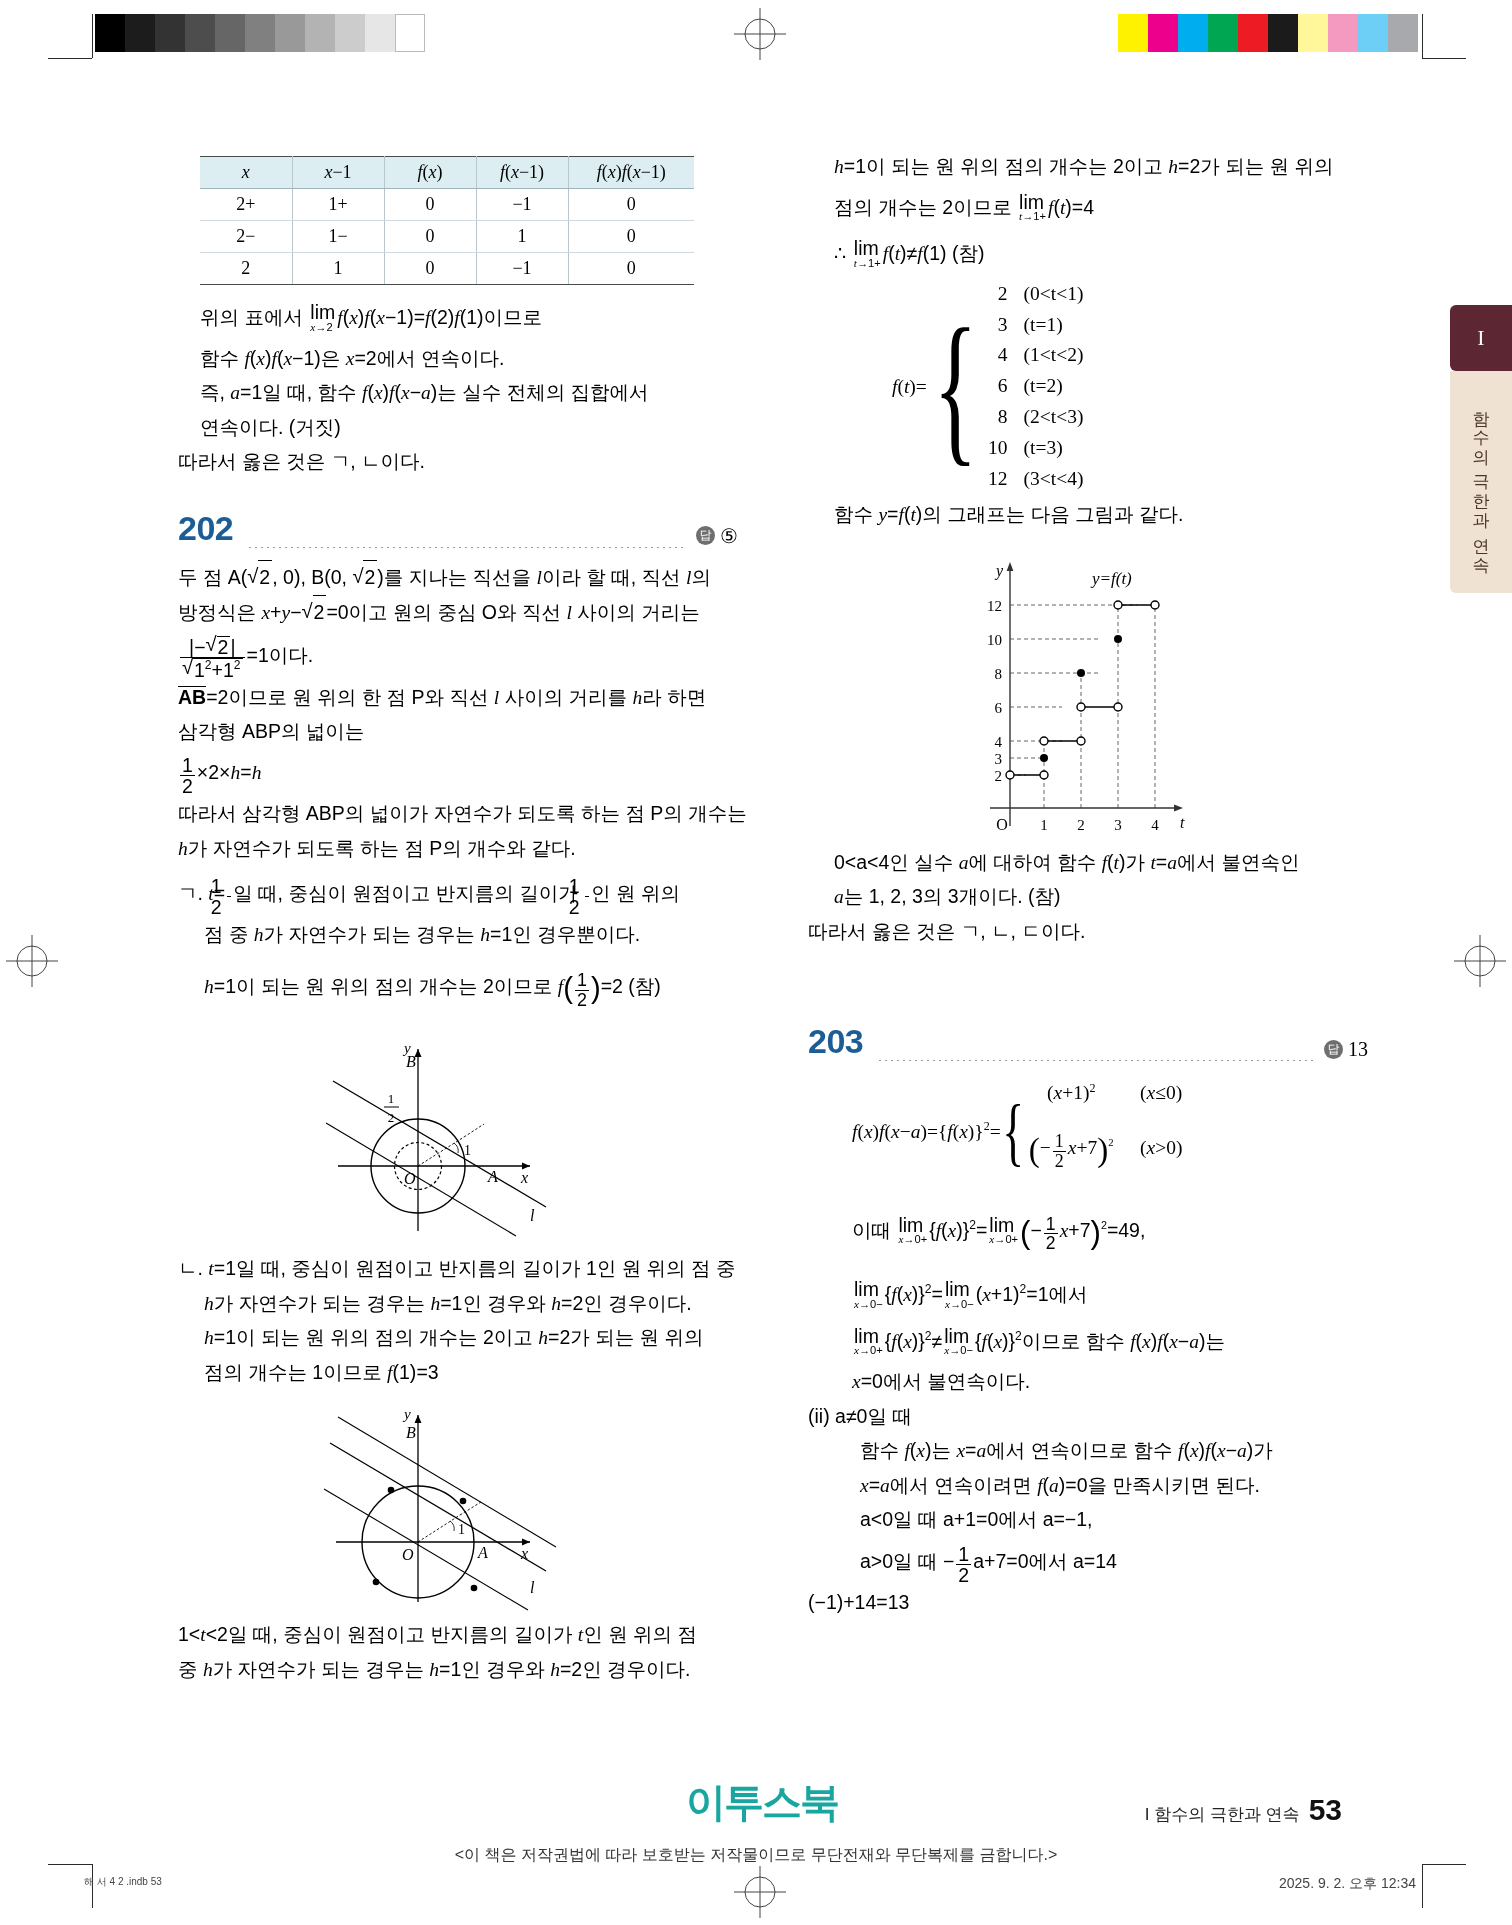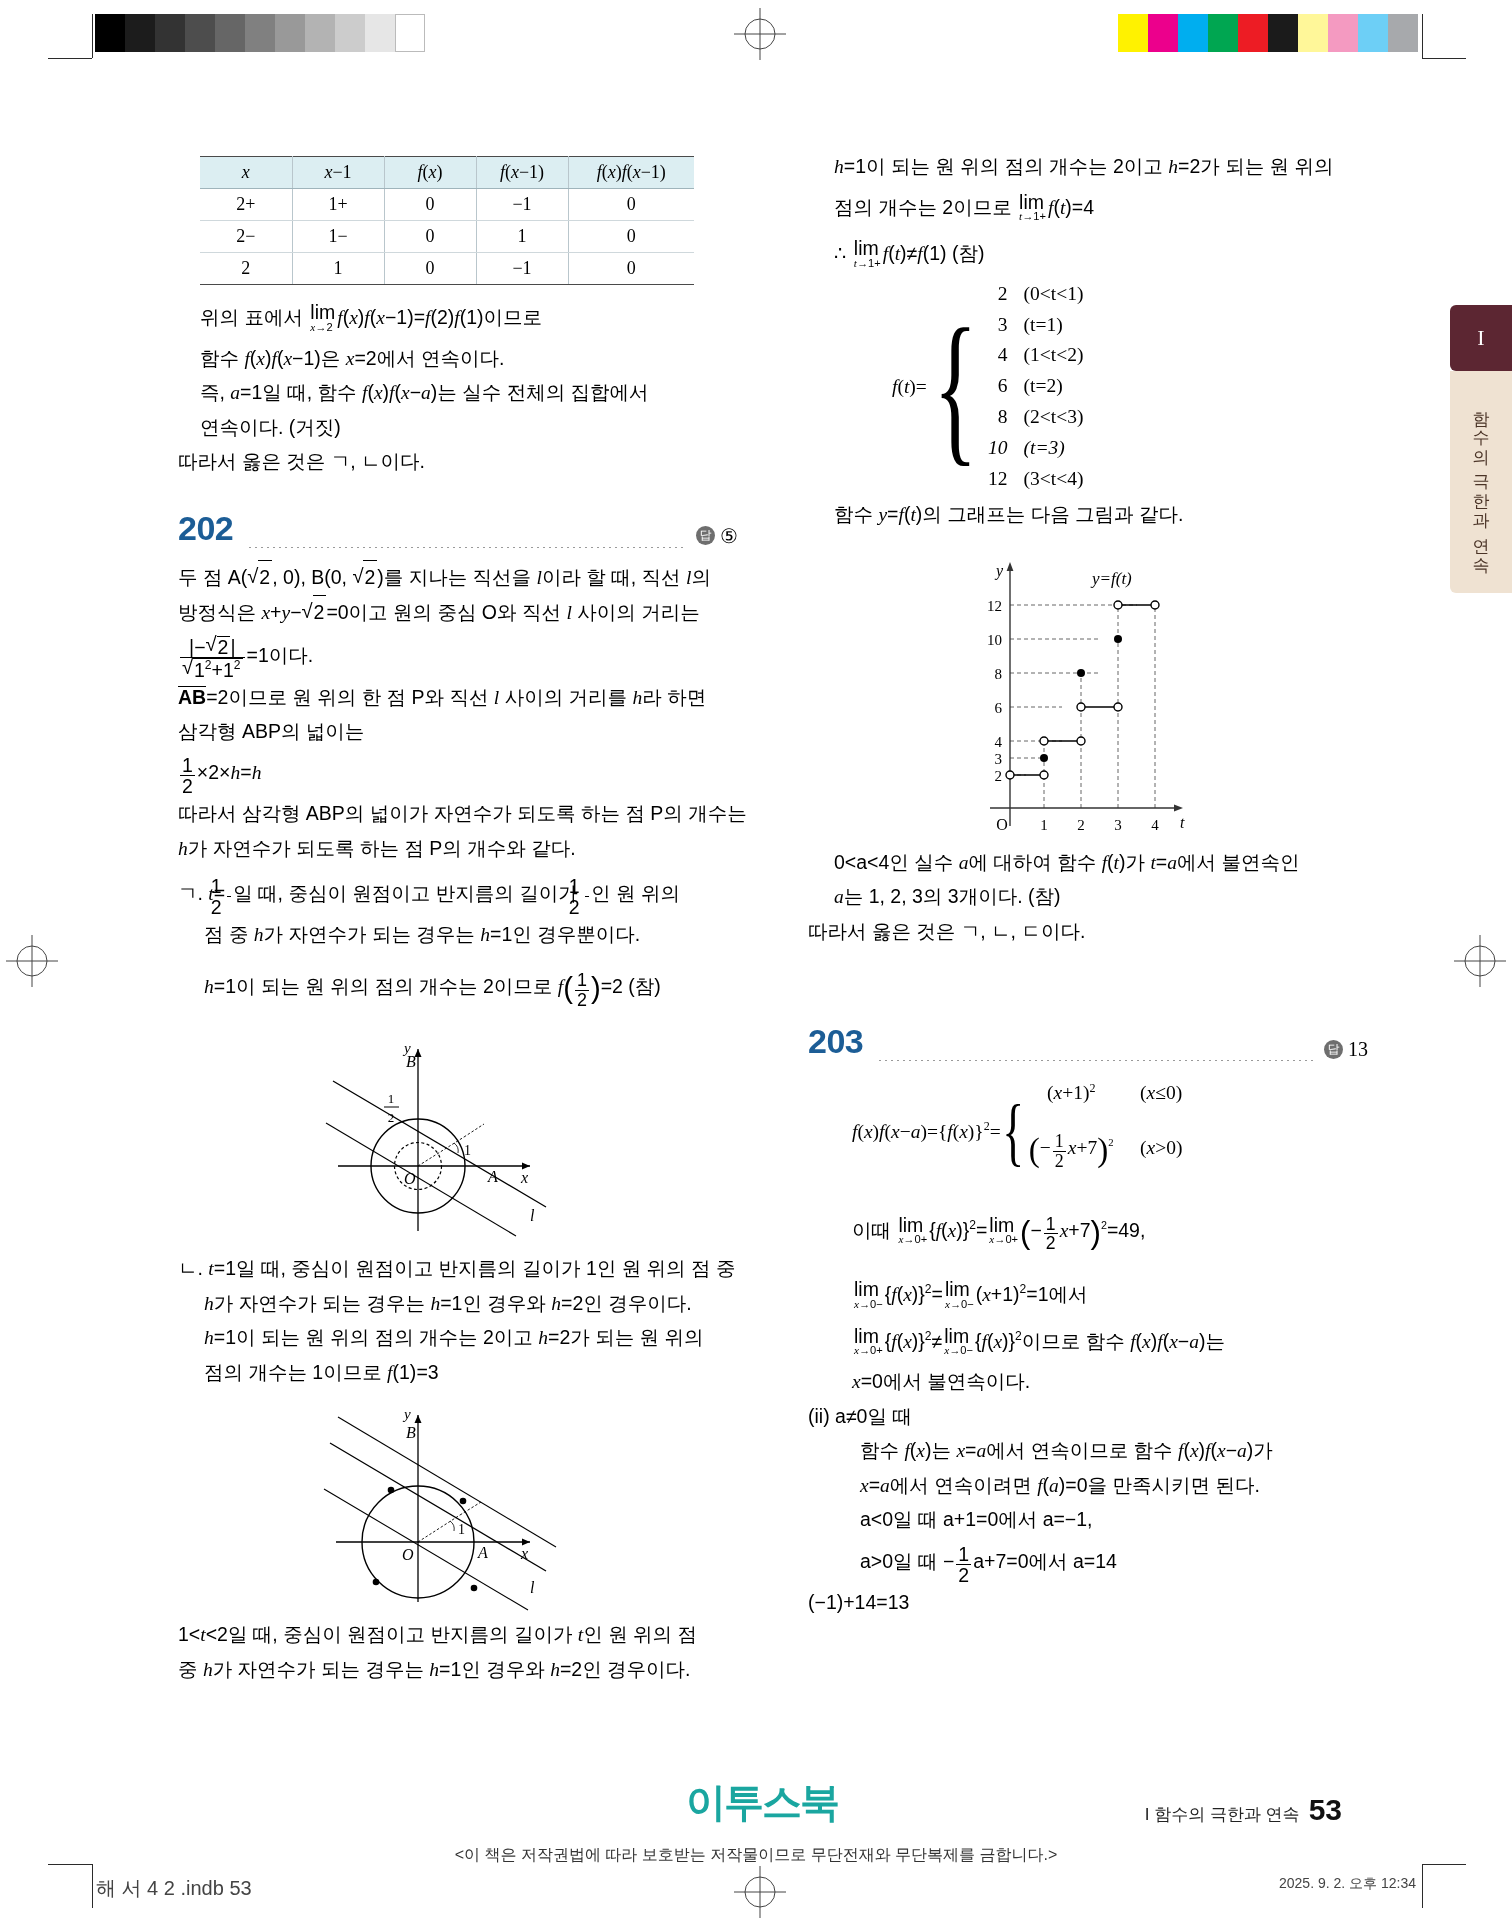--- a/index.html
+++ b/index.html
@@ -96,21 +96,21 @@
 
   
   .logo{position:absolute;left:686px;top:1775px;font-size:40px;color:#1aa6a0;font-weight:bold;
     font-family:"Liberation Sans","DejaVu Sans",sans-serif;letter-spacing:-2px;}
   .copyright{position:absolute;left:0;right:0;top:1845px;text-align:center;font-size:16px;color:#333;
     font-family:"Liberation Sans","DejaVu Sans",sans-serif;}
   .footer-right{position:absolute;right:170px;top:1793px;display:flex;align-items:baseline;gap:9px;
     font-family:"Liberation Sans","DejaVu Sans",sans-serif;}
   .footer-right .ch{font-size:17px;color:#222;}
   .footer-right .pg{font-size:30px;font-weight:bold;color:#111;}
-  .indb{position:absolute;left:96px;top:1875px;font-size:20px;color:#444;
+  .indb{position:absolute;left:84px;top:1875px;font-size:10px;color:#444;
     font-family:"Liberation Sans","DejaVu Sans",sans-serif;}
   .stamp{position:absolute;right:96px;top:1875px;font-size:14px;color:#444;
     font-family:"Liberation Sans","DejaVu Sans",sans-serif;}
 </style>
 </head>
 <body>
 
 <div class="page">
 
   <div class="colorbar" style="left:95px;top:14px;">
@@ -408,21 +408,21 @@
         <span class="prow" style="display:block;">
           <span class="val">2</span><span class="cond">(0&lt;t&lt;1)</span></span>
         <span class="prow" style="display:block;">
           <span class="val">3</span><span class="cond">(t=1)</span></span>
         <span class="prow" style="display:block;">
           <span class="val">4</span><span class="cond">(1&lt;t&lt;2)</span></span>
         <span class="prow" style="display:block;">
           <span class="val">6</span><span class="cond">(t=2)</span></span>
         <span class="prow" style="display:block;">
           <span class="val">8</span><span class="cond">(2&lt;t&lt;3)</span></span>
-        <span class="prow" style="display:block;font-style:italic;">
+        <span class="prow" style="display:block;">
           <span class="val">10</span><span class="cond">(t=3)</span></span>
         <span class="prow" style="display:block;">
           <span class="val">12</span><span class="cond">(3&lt;t&lt;4)</span></span>
       </span>
     </div>
 
     <div class="bodytext ko" style="padding-left:26px;">
       <p>
         <span>함수 </span><i class="v">y</i>=<i class="v">f</i>(<i class="v">t</i>)<span>의 그래프는 다음 그림과 같다.</span>
       </p>

